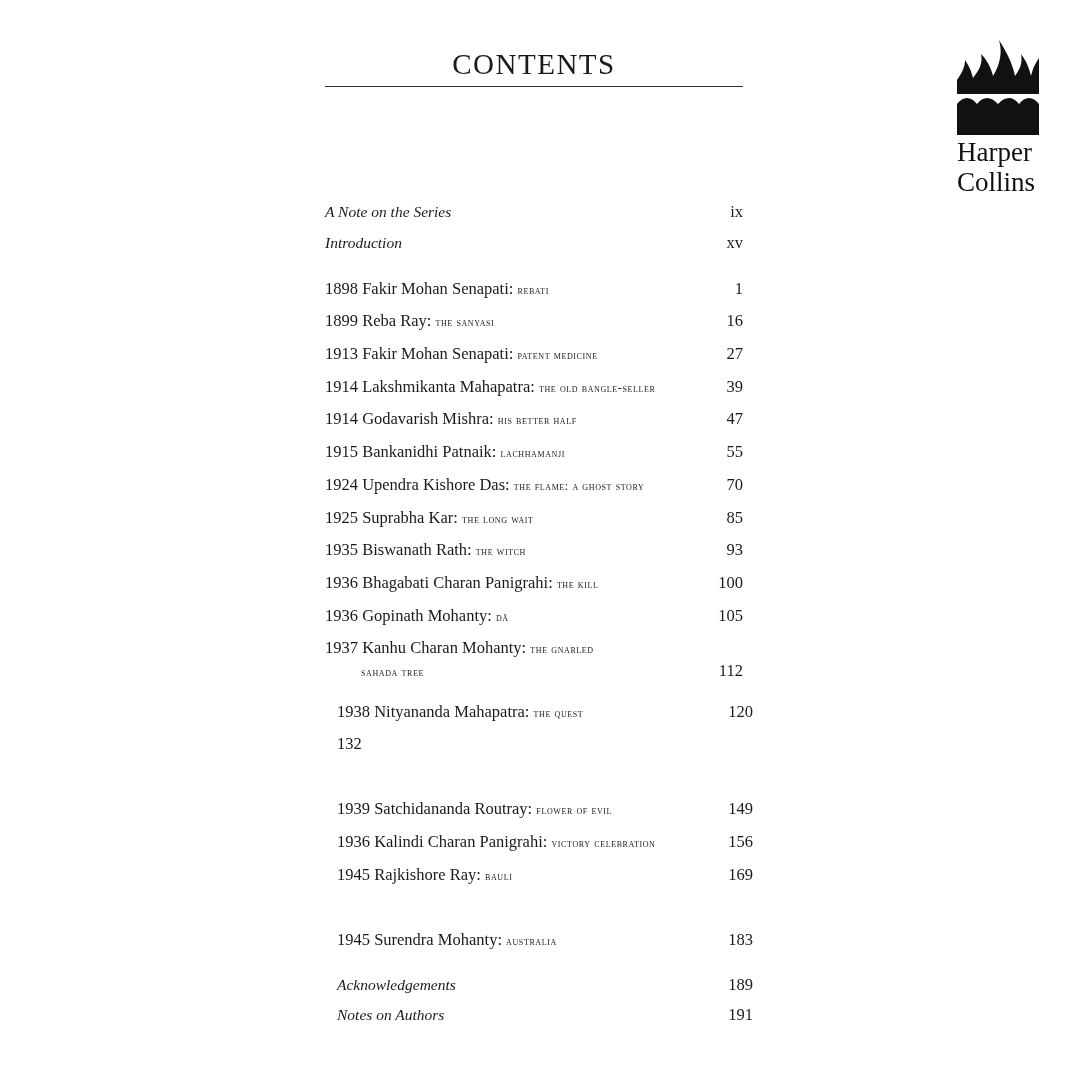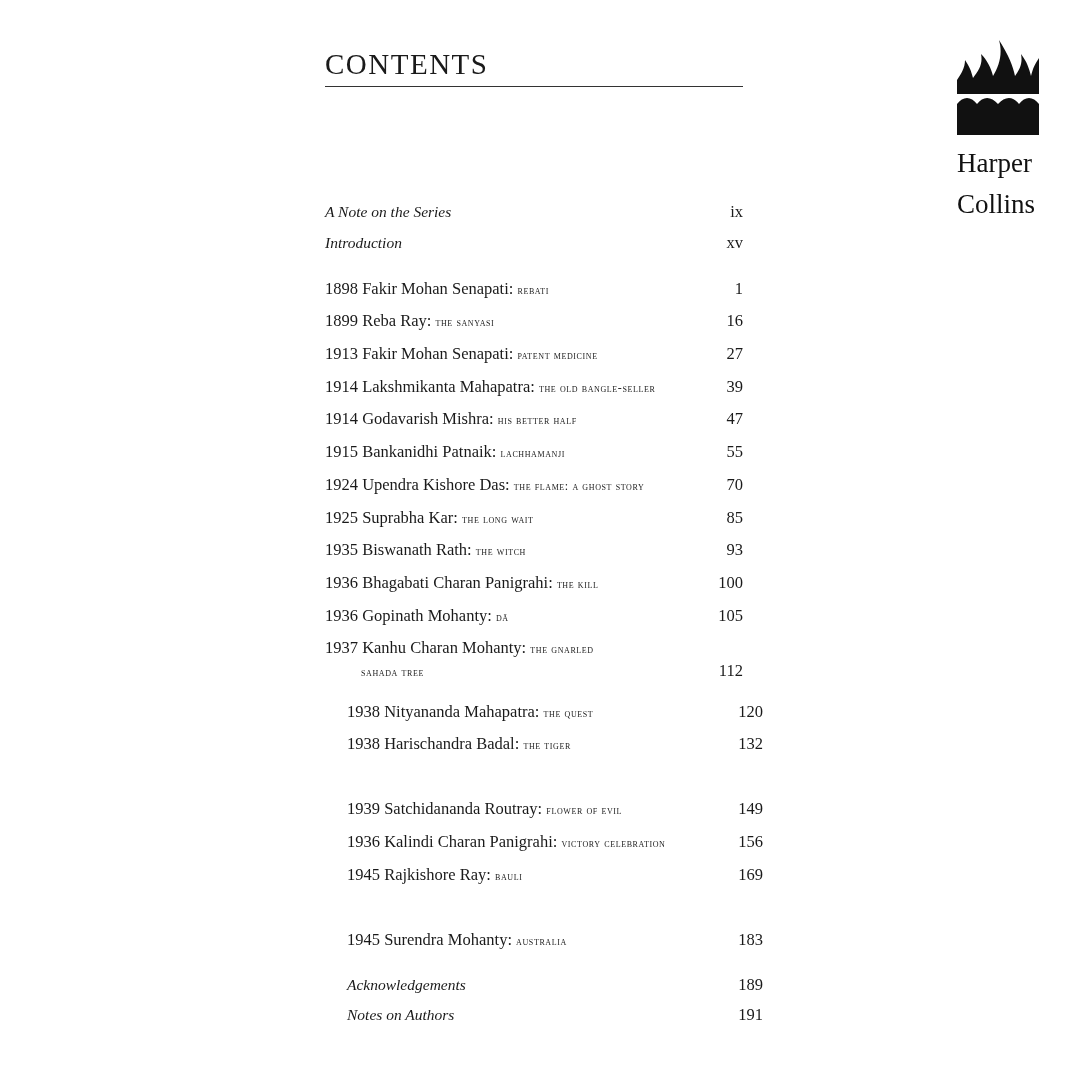--- a/index.html
+++ b/index.html
@@ -2,39 +2,39 @@
 <html><head>
   <meta charset="utf-8">
   <style>
     html, body { margin: 0; padding: 0; background: #ffffff; }
     body {
       width: 1080px; height: 1080px; position: relative; overflow: hidden;
       font-family: "Liberation Serif", "DejaVu Serif", serif; color: #1a1a1a;
     }
     .title {
       position: absolute; left: 325px; top: 44px; width: 418px;
-      text-align: left; font-size: 29px; letter-spacing: 1.5px;
+      text-align: center; font-size: 29px; letter-spacing: 1.5px;
       font-weight: normal; margin: 0; line-height: 40px;
     }
     .rule {
       position: absolute; left: 325px; top: 86px; width: 418px;
       height: 0; border-top: 1px solid #333;
     }
     .logo { position: absolute; left: 957px; top: 40px; width: 84px; }
     .logo svg { display: block; }
     .logo-text {
-      font-size: 27px; line-height: 26px; color: #111; margin-top: 15px;
+      font-size: 27px; line-height: 26px; color: #111; margin-top: 4px;
       letter-spacing: 0px;
     }
     .toc { position: absolute; left: 0; top: 0; width: 936px; height: 1080px; }
     .row {
       position: absolute; left: 325px; width: 418px;
       font-size: 16.5px; line-height: 20px; display: flex; justify-content: space-between;
     }
-    .row.shift { left: 347px; width: 416px; }
+    .row.shift { left: 337px; width: 416px; }
     .row .label { white-space: nowrap; }
     .row .page { text-align: right; }
     .italic { font-style: italic; font-size: 15.5px; }
     .sc { font-variant: small-caps; text-transform: lowercase; letter-spacing: 0.6px; font-size: 12px; }
     .cont { padding-left: 36px; }
   </style>
 </head>
 <body>
 
 <h1 class="title">CONTENTS</h1>
@@ -110,21 +110,20 @@
   </div>
   <div class="row" style="top:661px">
     <span class="label cont"><span class="sc">SAHADA TREE</span></span>
     <span class="page">112</span>
   </div>
   <div class="row shift" style="top:702px">
     <span class="label"><span>1938 Nityananda Mahapatra:</span> <span class="sc">THE QUEST</span></span>
     <span class="page">120</span>
   </div>
   <div class="row shift" style="top:734px">
-    <span class="label"><span>1938 Harischandra Badal:</span> <span class="sc">THE TIGER</span></span>
     <span class="page">132</span>
   </div>
   <div class="row shift" style="top:799px">
     <span class="label"><span>1939 Satchidananda Routray:</span> <span class="sc">FLOWER OF EVIL</span></span>
     <span class="page">149</span>
   </div>
   <div class="row shift" style="top:832px">
     <span class="label"><span>1936 Kalindi Charan Panigrahi:</span> <span class="sc">VICTORY CELEBRATION</span></span>
     <span class="page">156</span>
   </div>

